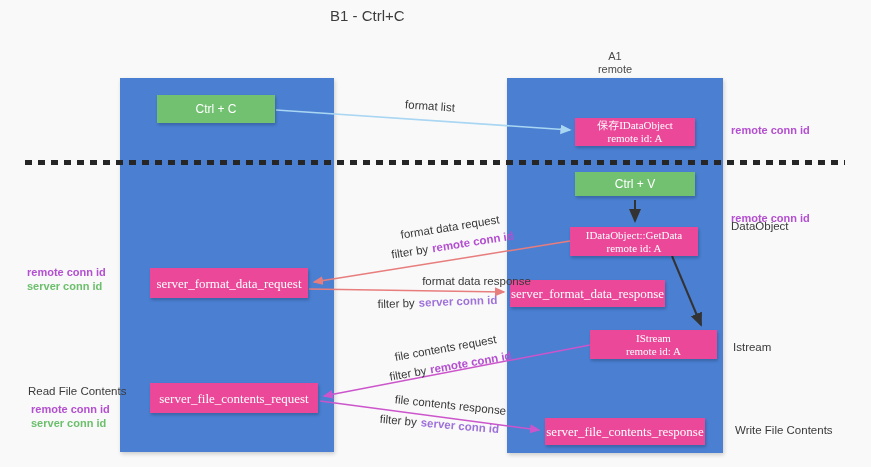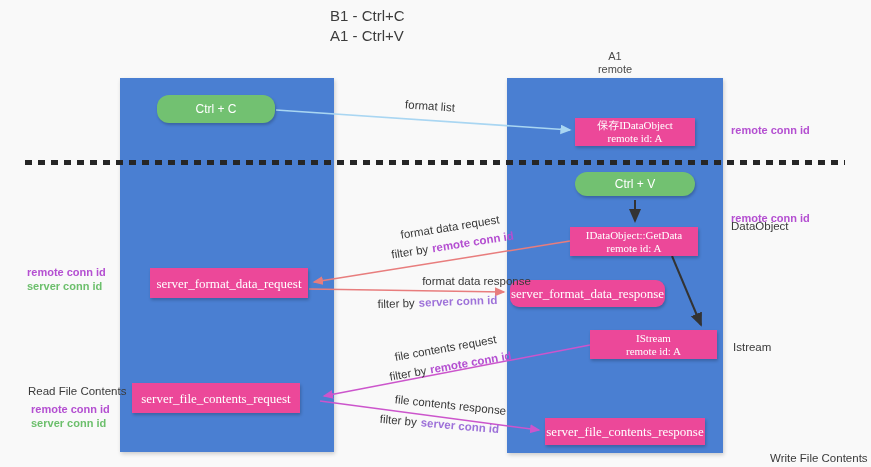--- a/index.html
+++ b/index.html
@@ -3,42 +3,41 @@
 <meta charset="utf-8">
 <style>
   html,body{margin:0;padding:0;background:#f9f9f9;font-family:"Liberation Sans",sans-serif;}
   .canvas{position:relative;width:871px;height:467px;background:#f9f9f9;overflow:hidden;}
   .abs{position:absolute;}
   .title{left:330px;top:6px;width:200px;text-align:left;font-size:15px;line-height:20px;color:#3c3c3c;}
   .col-header{text-align:center;font-size:11px;line-height:13px;color:#4a4a4a;}
   .column{background:#4a7fd2;box-shadow:1px 2px 4px rgba(0,0,0,0.18);}
   .box{display:flex;flex-direction:column;align-items:center;justify-content:center;
        color:#ffffff;text-align:center;box-shadow:1px 2px 3px rgba(0,0,0,0.22);}
-  .green{background:#72c171;font-size:12px;border-radius:12px;}
+  .green{background:#72c171;font-size:12px;}
   .orange{background:#ec4899;font-size:11px;line-height:13px;font-family:Liberation Serif, serif;}
   .orange.single{font-size:13px;}
   .dashed{left:25px;top:160px;width:820px;height:5px;
           background:repeating-linear-gradient(90deg,#262626 0 7px,transparent 7px 13px);}
   .arrowsvg{left:0;top:0;pointer-events:none;}
   .lbl{font-size:11.5px;color:#383838;text-align:center;white-space:nowrap;}
   .conn-purple{color:#b44fd1;font-weight:bold;}
   .conn-green{color:#6cbf6c;font-weight:bold;}
   .filter-purple{color:#9e72d9;font-weight:bold;}
   .margin-note{font-size:11.5px;color:#3a3a3a;white-space:nowrap;}
   .margin-conn{font-size:11px;font-weight:bold;white-space:nowrap;}
   .pre{margin-right:4px;}
 </style>
 </head>
 <body>
 
 <div class="canvas">
 
   <div class="abs title">
     <div>B1 - Ctrl+C</div>
-    <div>A1 - Ctrl+V</div>
   </div>
 
   <div class="abs col-header" style="left:565px;top:50px;width:100px;">
     <div>A1</div>
     <div>remote</div>
   </div>
 
   <div class="abs column" style="left:120px;top:78px;width:214px;height:374px;"></div>
   <div class="abs column" style="left:507px;top:78px;width:216px;height:375px;"></div>
 
@@ -83,30 +82,30 @@
 
   <div class="abs box orange" style="left:570px;top:227px;width:128px;height:29px;">
     <span>IDataObject::GetData</span>
     <span>remote id: A</span>
   </div>
 
   <div class="abs box orange single" style="left:150px;top:268px;width:158px;height:30px;">
     <span>server_format_data_request</span>
   </div>
 
-  <div class="abs box orange single" style="left:510px;top:280px;width:155px;height:27px;border-radius:9px;">
+  <div class="abs box orange single" style="left:510px;top:280px;width:155px;height:27px;">
     <span>server_format_data_response</span>
   </div>
 
   <div class="abs box orange" style="left:590px;top:330px;width:127px;height:29px;">
     <span>IStream</span>
     <span>remote id: A</span>
   </div>
 
-  <div class="abs box orange single" style="left:132px;top:383px;width:168px;height:30px;">
+  <div class="abs box orange single" style="left:150px;top:383px;width:168px;height:30px;">
     <span>server_file_contents_request</span>
   </div>
 
   <div class="abs box orange single" style="left:545px;top:418px;width:160px;height:27px;">
     <span>server_file_contents_response</span>
   </div>
 
   <div class="abs lbl" style="left:370px;top:100px;width:120px;transform:rotate(4deg);">format list</div>
 
   <div class="abs lbl" style="left:385px;top:221px;width:130px;transform:rotate(-9deg);">format data request</div>
@@ -132,15 +131,15 @@
   <div class="abs margin-conn conn-purple" style="left:27px;top:266px;">remote conn id</div>
   <div class="abs margin-conn conn-green" style="left:27px;top:280px;">server conn id</div>
   <div class="abs margin-note" style="left:28px;top:385px;">Read File Contents</div>
   <div class="abs margin-conn conn-purple" style="left:31px;top:403px;">remote conn id</div>
   <div class="abs margin-conn conn-green" style="left:31px;top:417px;">server conn id</div>
 
   <div class="abs margin-conn conn-purple" style="left:731px;top:124px;">remote conn id</div>
   <div class="abs margin-conn conn-purple" style="left:731px;top:212px;">remote conn id</div>
   <div class="abs margin-note" style="left:731px;top:220px;">DataObject</div>
   <div class="abs margin-note" style="left:733px;top:341px;">Istream</div>
-  <div class="abs margin-note" style="left:770px;top:424px;margin-top:28px;">Write File Contents</div>
+  <div class="abs margin-note" style="left:735px;top:424px;">Write File Contents</div>
 
 </div>
 
 </body></html>

